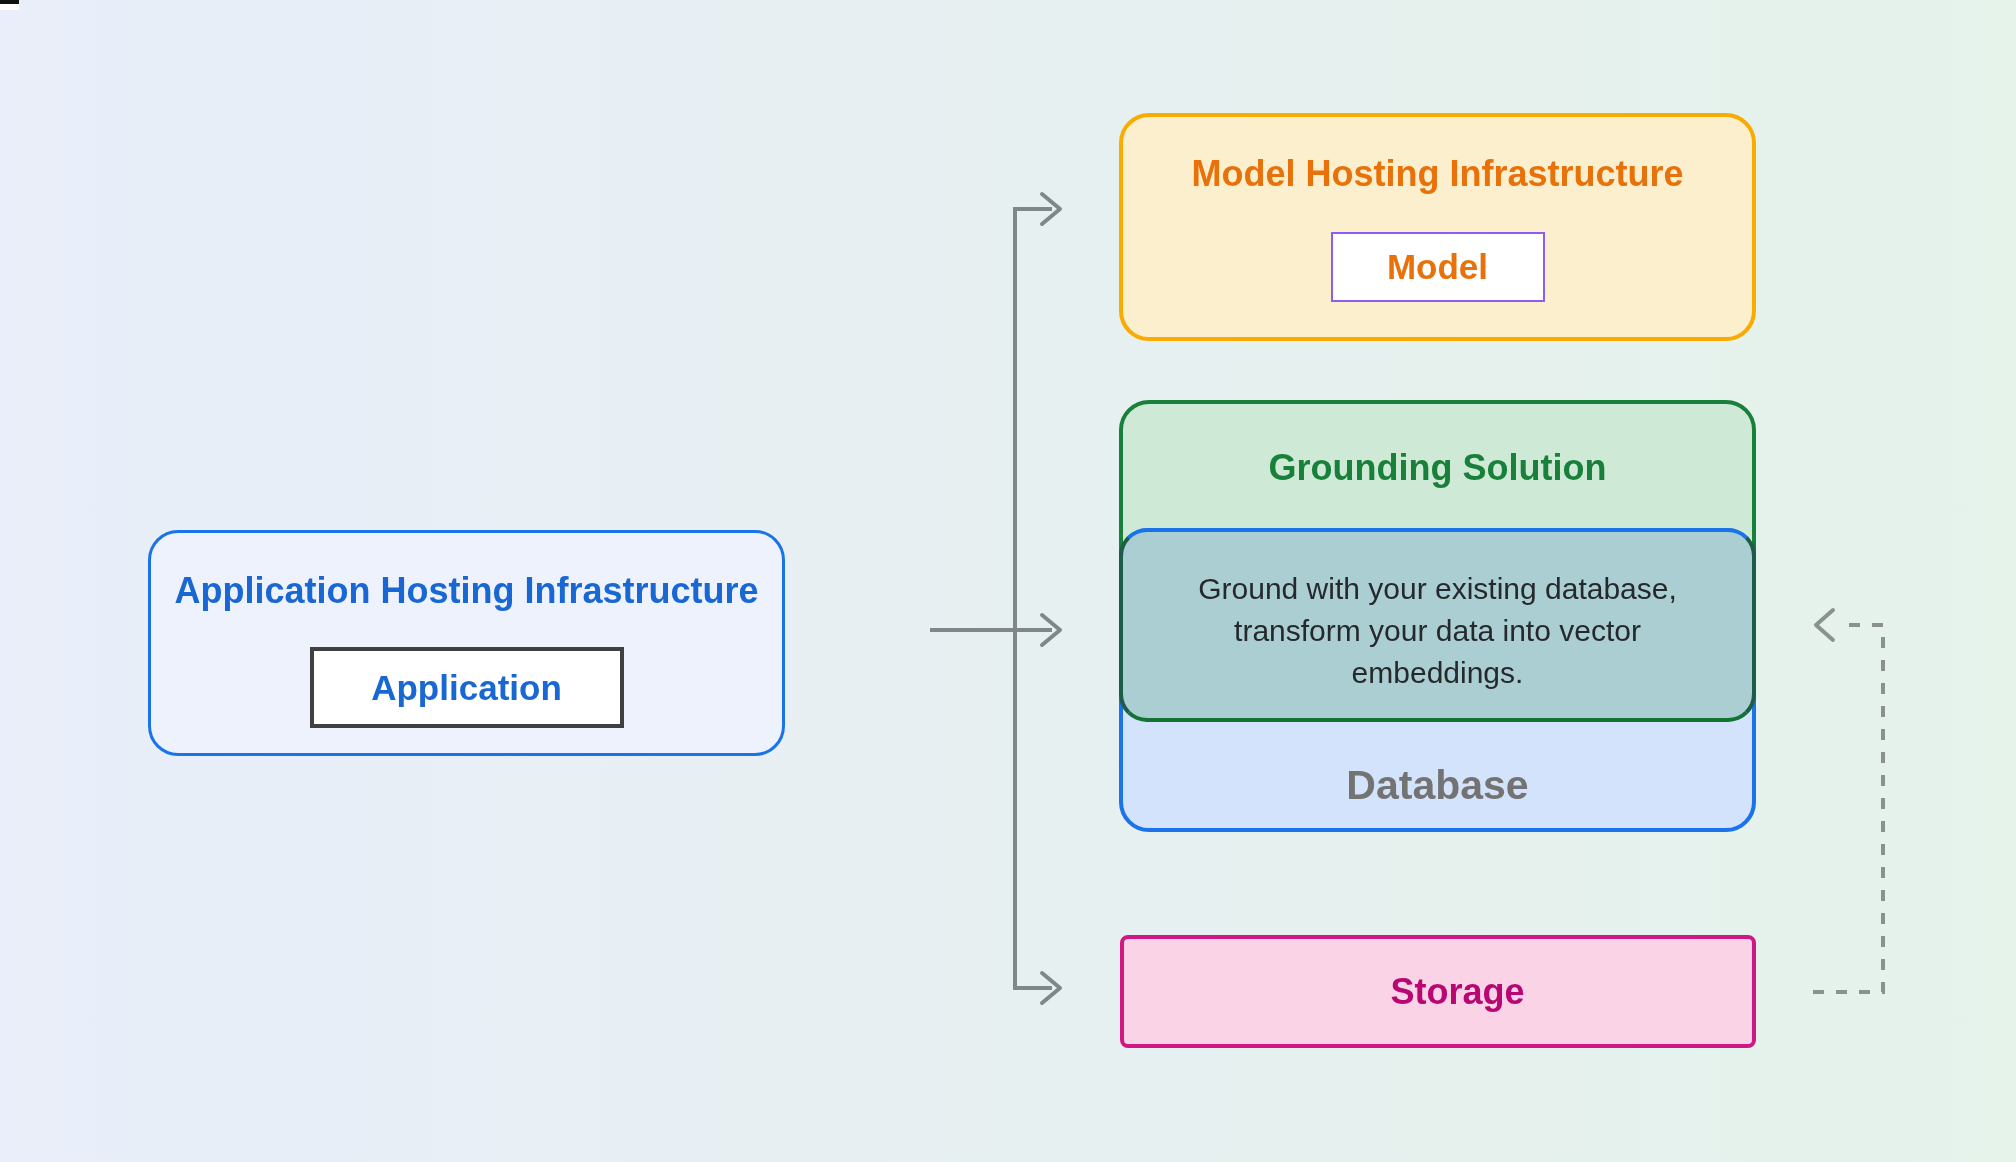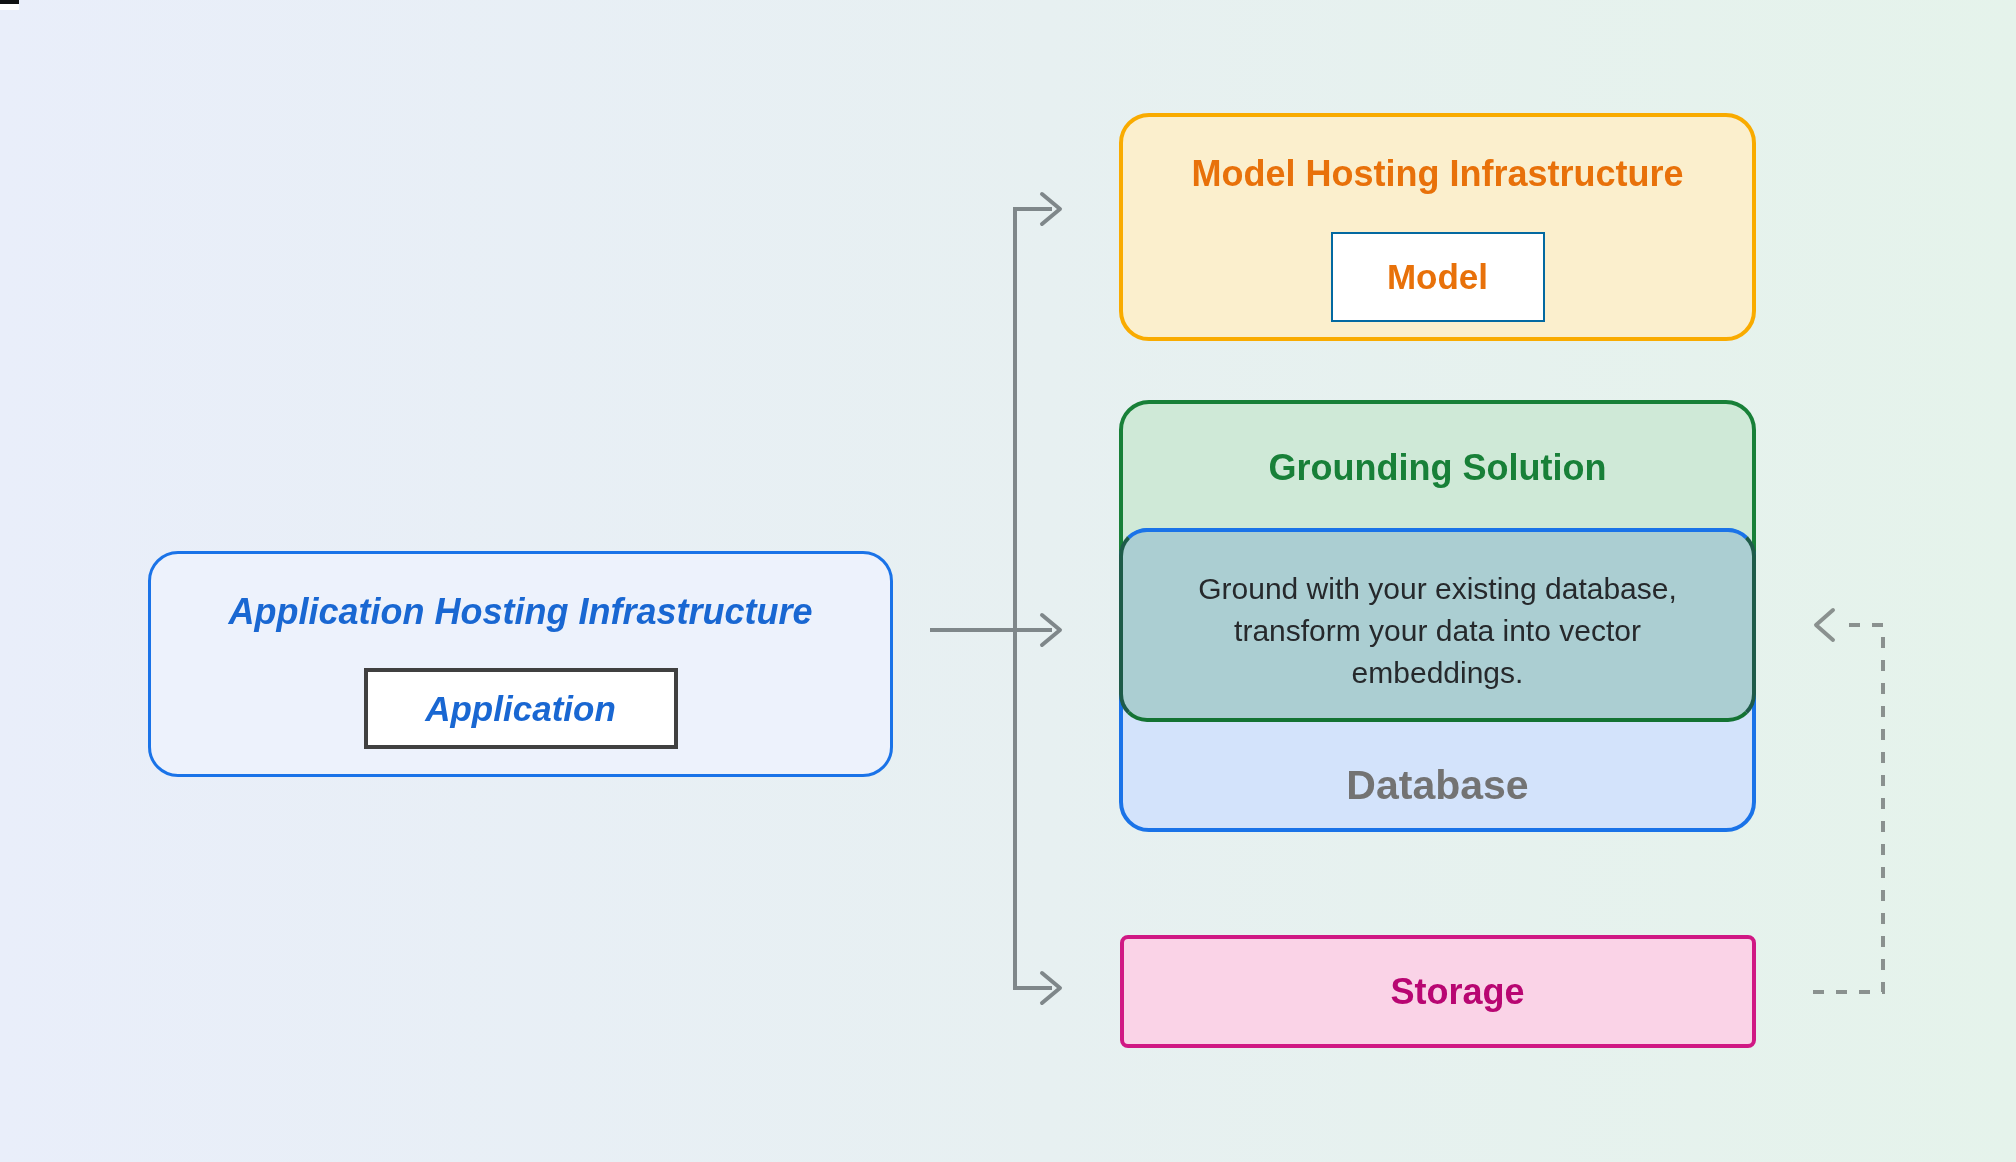--- a/index.html
+++ b/index.html
@@ -20,29 +20,29 @@
   .box-title{
     position:absolute;left:0;right:0;text-align:center;
     font-weight:bold;font-size:36px;line-height:44px;
   }
   .chip{
     position:absolute;left:50%;transform:translateX(-50%);
     background:#ffffff;display:flex;align-items:center;justify-content:center;
     font-weight:bold;font-size:35px;
   }
   
-  .app-box{left:148px;top:551px;width:745px;height:226px;
-    border:3px solid #1A73E8;background:#EDF2FC;font-style:italic;}
+  .app-box{left:148px;top:530px;width:637px;height:226px;
+    border:3px solid #1A73E8;background:#EDF2FC;}
   .app-title{top:36px;color:#1967D2;}
   .app-chip{top:114px;width:314px;height:81px;border:4px solid #404040;color:#1967D2;}
   
   .model-box{left:1119px;top:113px;width:637px;height:228px;
     border:4px solid #F9AB00;background:#FBEFCD;}
   .model-title{top:35px;color:#E8710A;}
-  .model-chip{top:115px;width:214px;height:90px;border:2px solid #0369a1;color:#E8710A;}
+  .model-chip{top:115px;width:214px;height:70px;border:2px solid #8b5cf6;color:#E8710A;}
   
   .grounding-box{left:1119px;top:400px;width:637px;height:322px;
     border:4px solid #188038;background:#CFE9D7;}
   .grounding-title{top:42px;color:#188038;}
   
   .database-box{left:1119px;top:528px;width:637px;height:304px;
     border:4px solid #1A73E8;background:#D3E3FB;}
   .database-label{position:absolute;left:0;right:0;top:230px;text-align:center;
     font-weight:bold;font-size:41px;color:#737373;}
   

